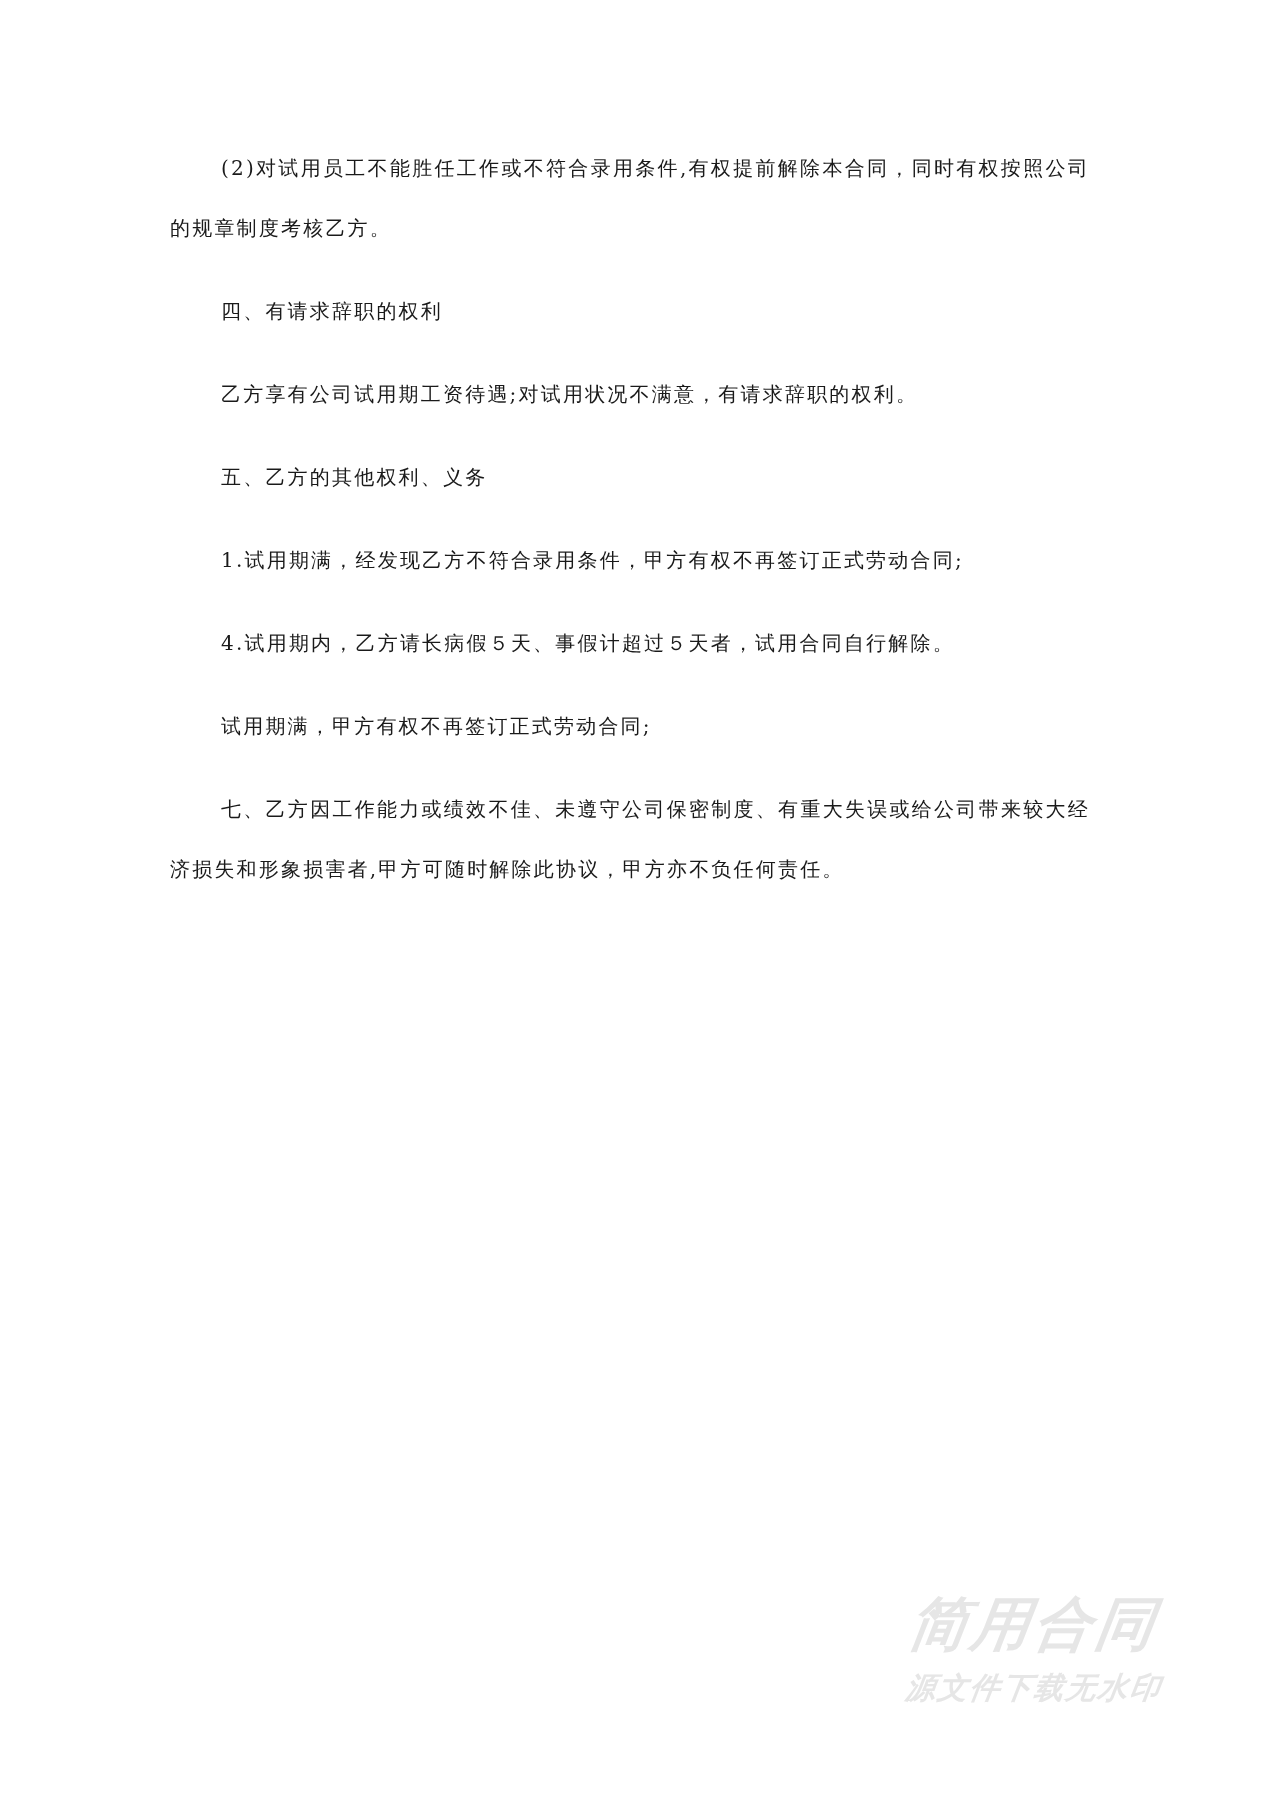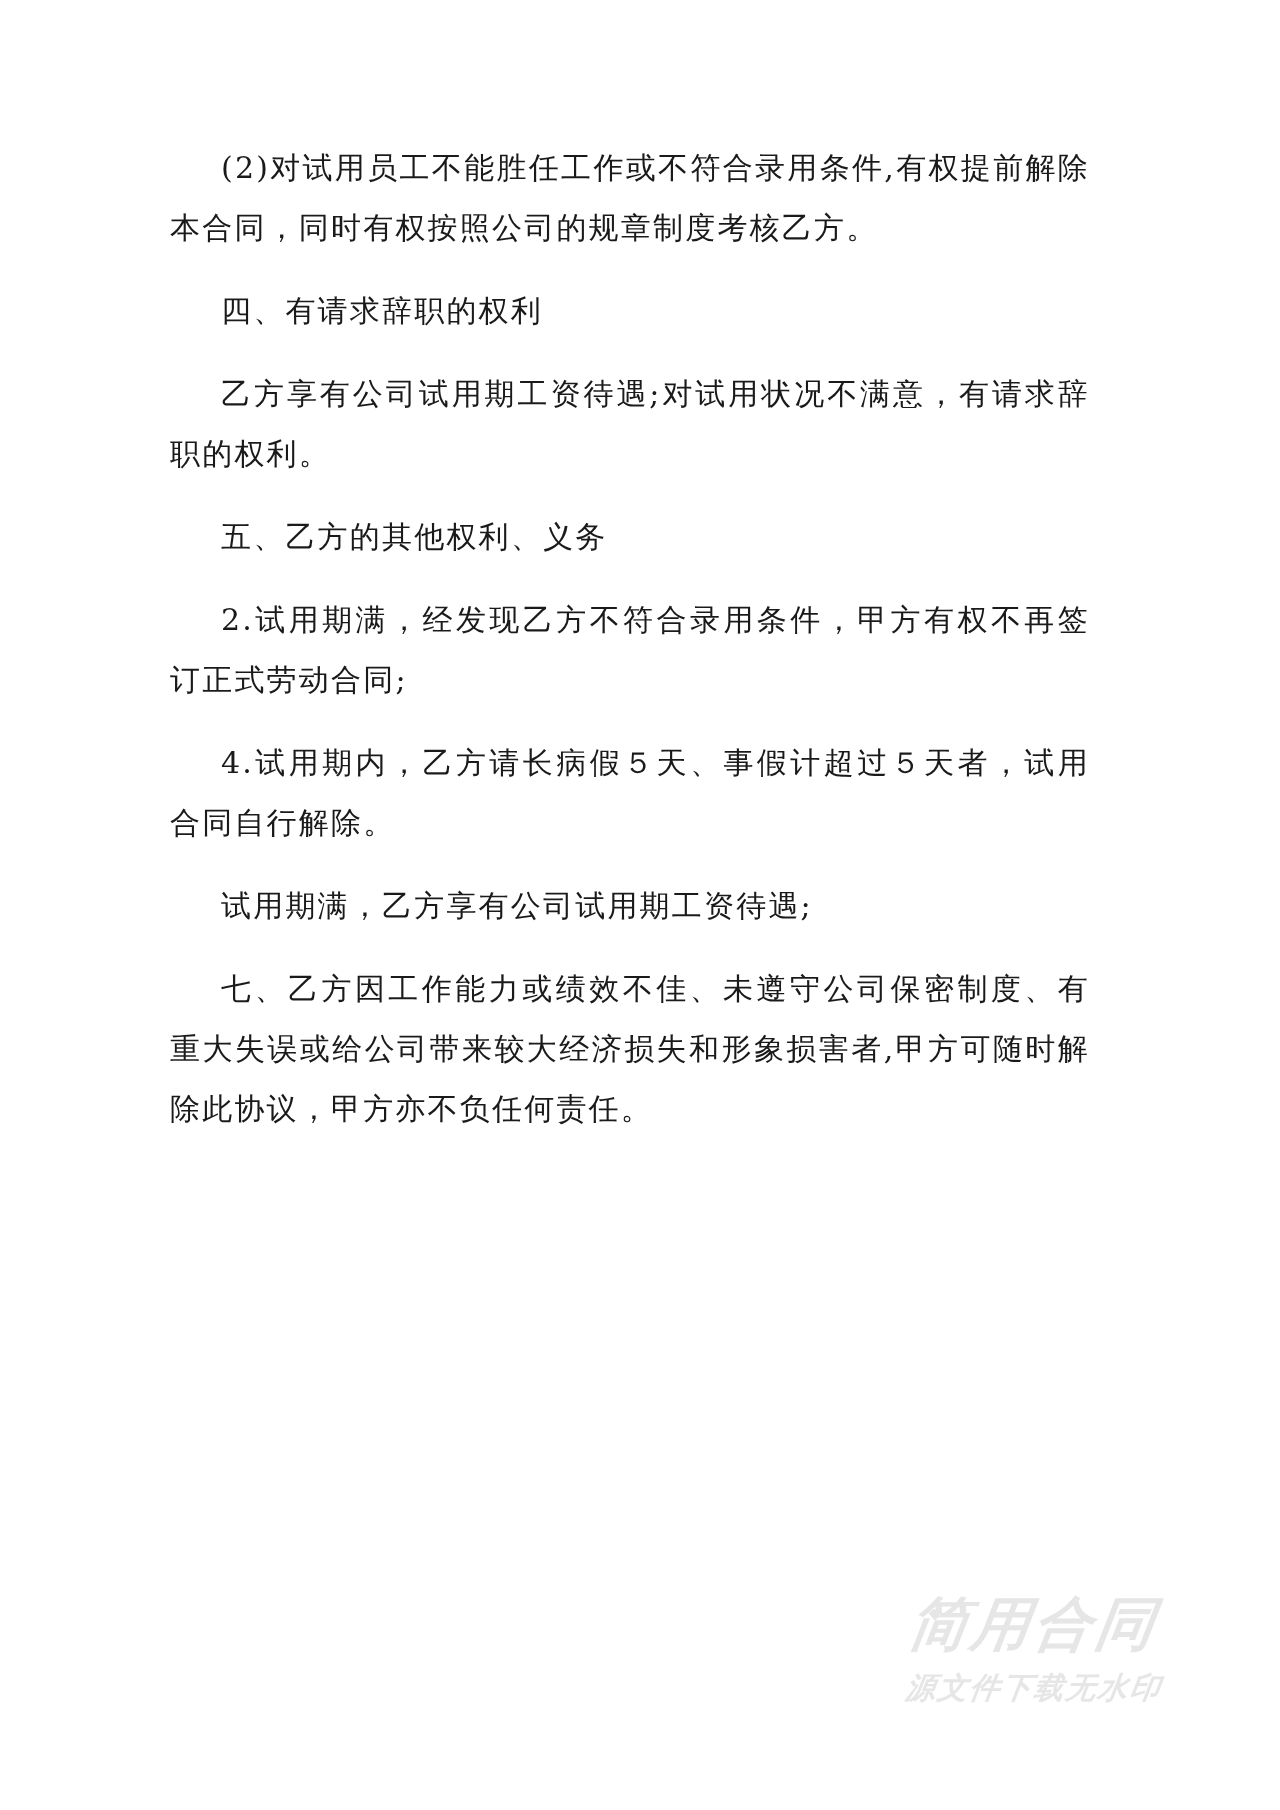--- a/index.html
+++ b/index.html
@@ -16,21 +16,21 @@
     color: #1a1a1a;
   }
   .page {
     position: absolute;
     left: 170px;
     top: 138px;
     width: 920px;
   }
   .para {
     margin: 0 0 23px 0;
-    font-size: 30px;
+    font-size: 20px;
     line-height: 60px;
     text-indent: 51px;
     letter-spacing: 2.2px;
     text-align: justify;
     text-align-last: left;
     word-break: break-all;
   }
   .para.heading {
     margin-bottom: 23px;
   }
@@ -61,22 +61,22 @@
   }
 </style>
 </head>
 <body>
 
 <div class="page">
   <p class="para">(2)对试用员工不能胜任工作或不符合录用条件,有权提前解除本合同，同时有权按照公司的规章制度考核乙方。</p>
   <p class="para heading">四、有请求辞职的权利</p>
   <p class="para">乙方享有公司试用期工资待遇;对试用状况不满意，有请求辞职的权利。</p>
   <p class="para heading">五、乙方的其他权利、义务</p>
-  <p class="para">2.试用期满，经发现乙方不符合录用条件，甲方有权不再签订正式劳动合同;</p>
+  <p class="para">1.试用期满，经发现乙方不符合录用条件，甲方有权不再签订正式劳动合同;</p>
   <p class="para">4.试用期内，乙方请长病假５天、事假计超过５天者，试用合同自行解除。</p>
-  <p class="para">试用期满，乙方享有公司试用期工资待遇;</p>
+  <p class="para">试用期满，甲方有权不再签订正式劳动合同;</p>
   <p class="para">七、乙方因工作能力或绩效不佳、未遵守公司保密制度、有重大失误或给公司带来较大经济损失和形象损害者,甲方可随时解除此协议，甲方亦不负任何责任。</p>
 </div>
 
 <div class="watermark">
   <div class="wm-title">简用合同</div>
   <div class="wm-sub">源文件下载无水印</div>
 </div>
 
 </body></html>

